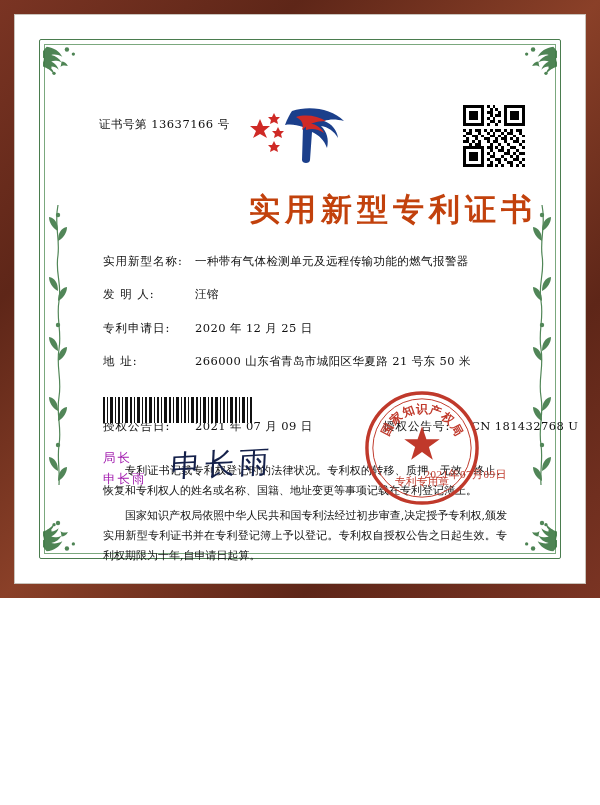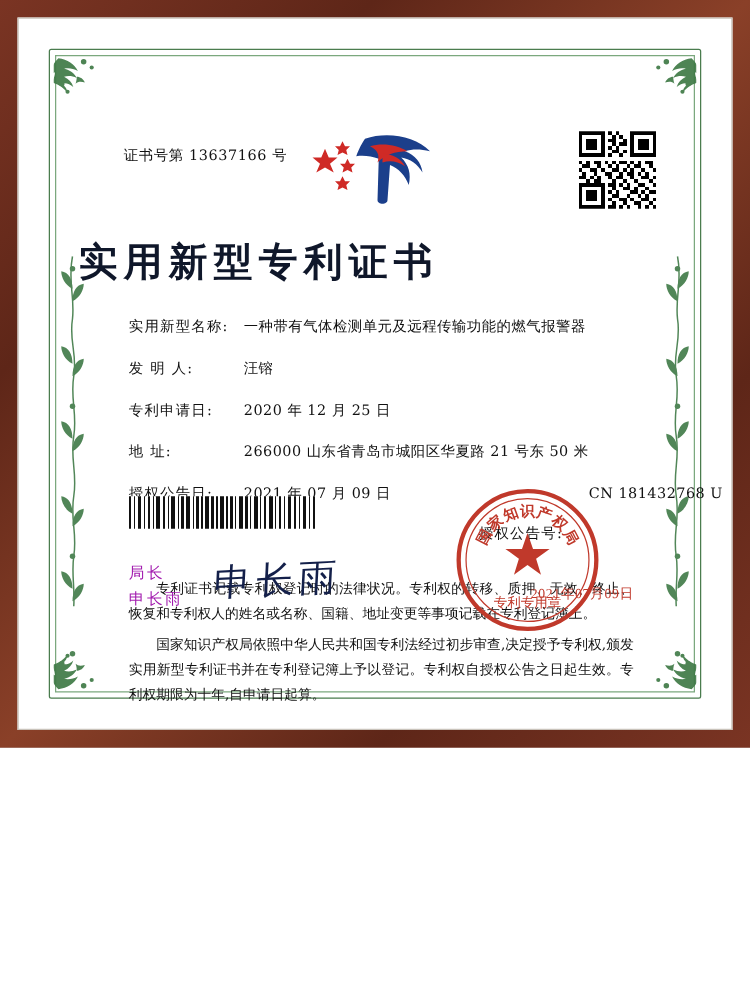--- a/index.html
+++ b/index.html
@@ -81,38 +81,38 @@
   .logo {
     position: absolute;
     left: 50%; top: 40px;
     transform: translateX(-50%);
     width: 120px; height: 64px;
   }
 
   .title {
     position: absolute;
     left: 0; right: 0; top: 126px;
-    text-align: left;
+    text-align: right;
     font-size: 31px;
     font-weight: bold;
     letter-spacing: 5px;
-    color: #0f172a;
+    color: #c2410c;
     font-family: Liberation Sans, sans-serif;
   }
 
   .fields {
     position: absolute;
     left: 40px; right: 30px; top: 190px;
     font-size: 11.5px;
     color: #111;
     font-family: "DejaVu Serif", "Liberation Serif", serif;
   }
   .row {
     display: flex;
-    align-items: flex-start;
+    align-items: flex-end;
     margin-bottom: 16px;
     line-height: 1.5;
   }
   .row .lbl {
     flex: 0 0 auto;
     width: 92px;
     letter-spacing: 1px;
   }
   .row .val {
     flex: 1 1 auto;

